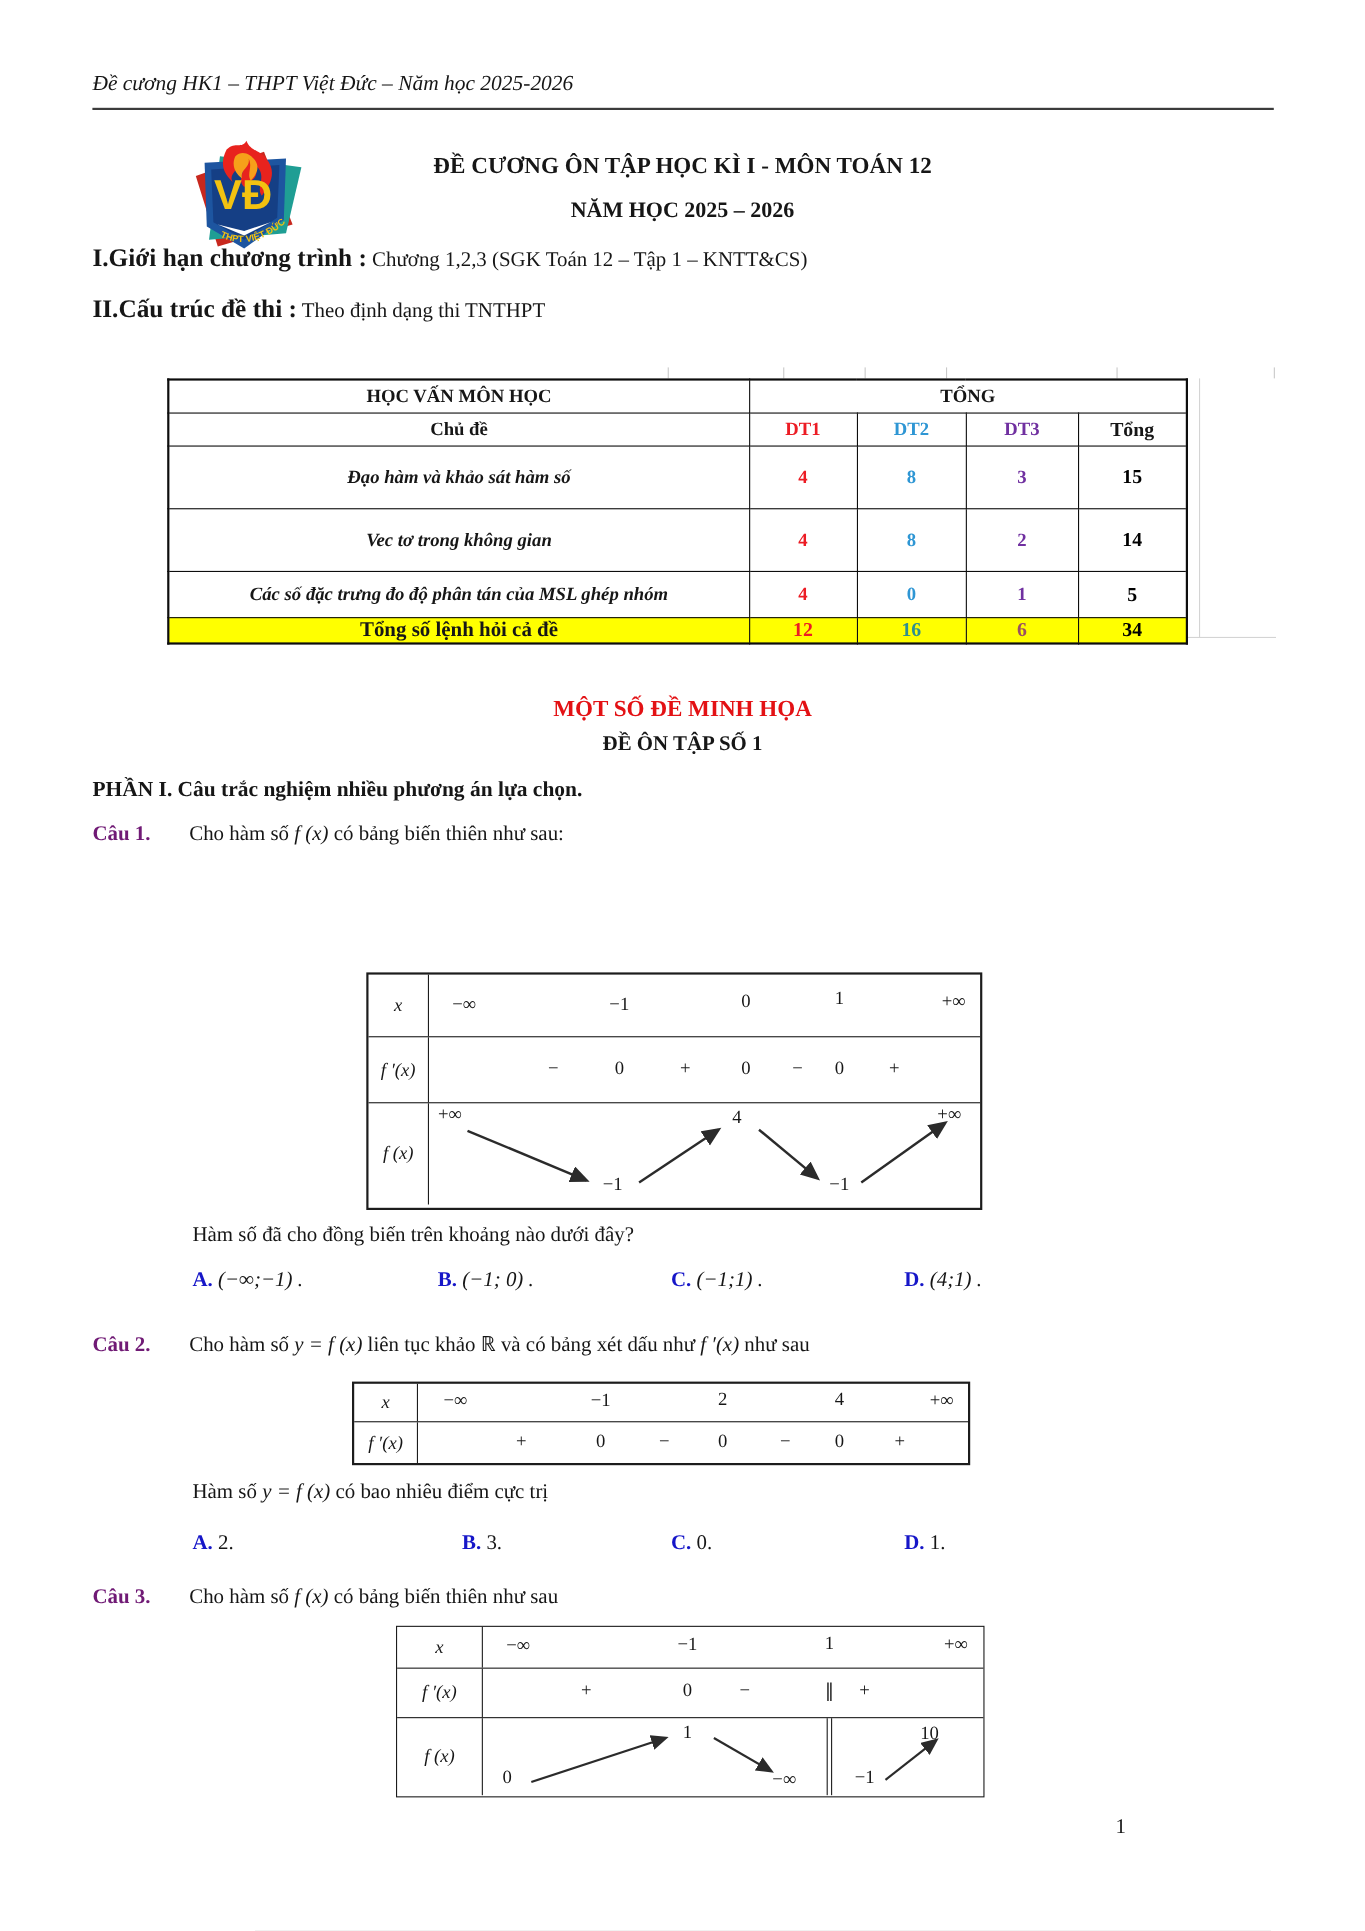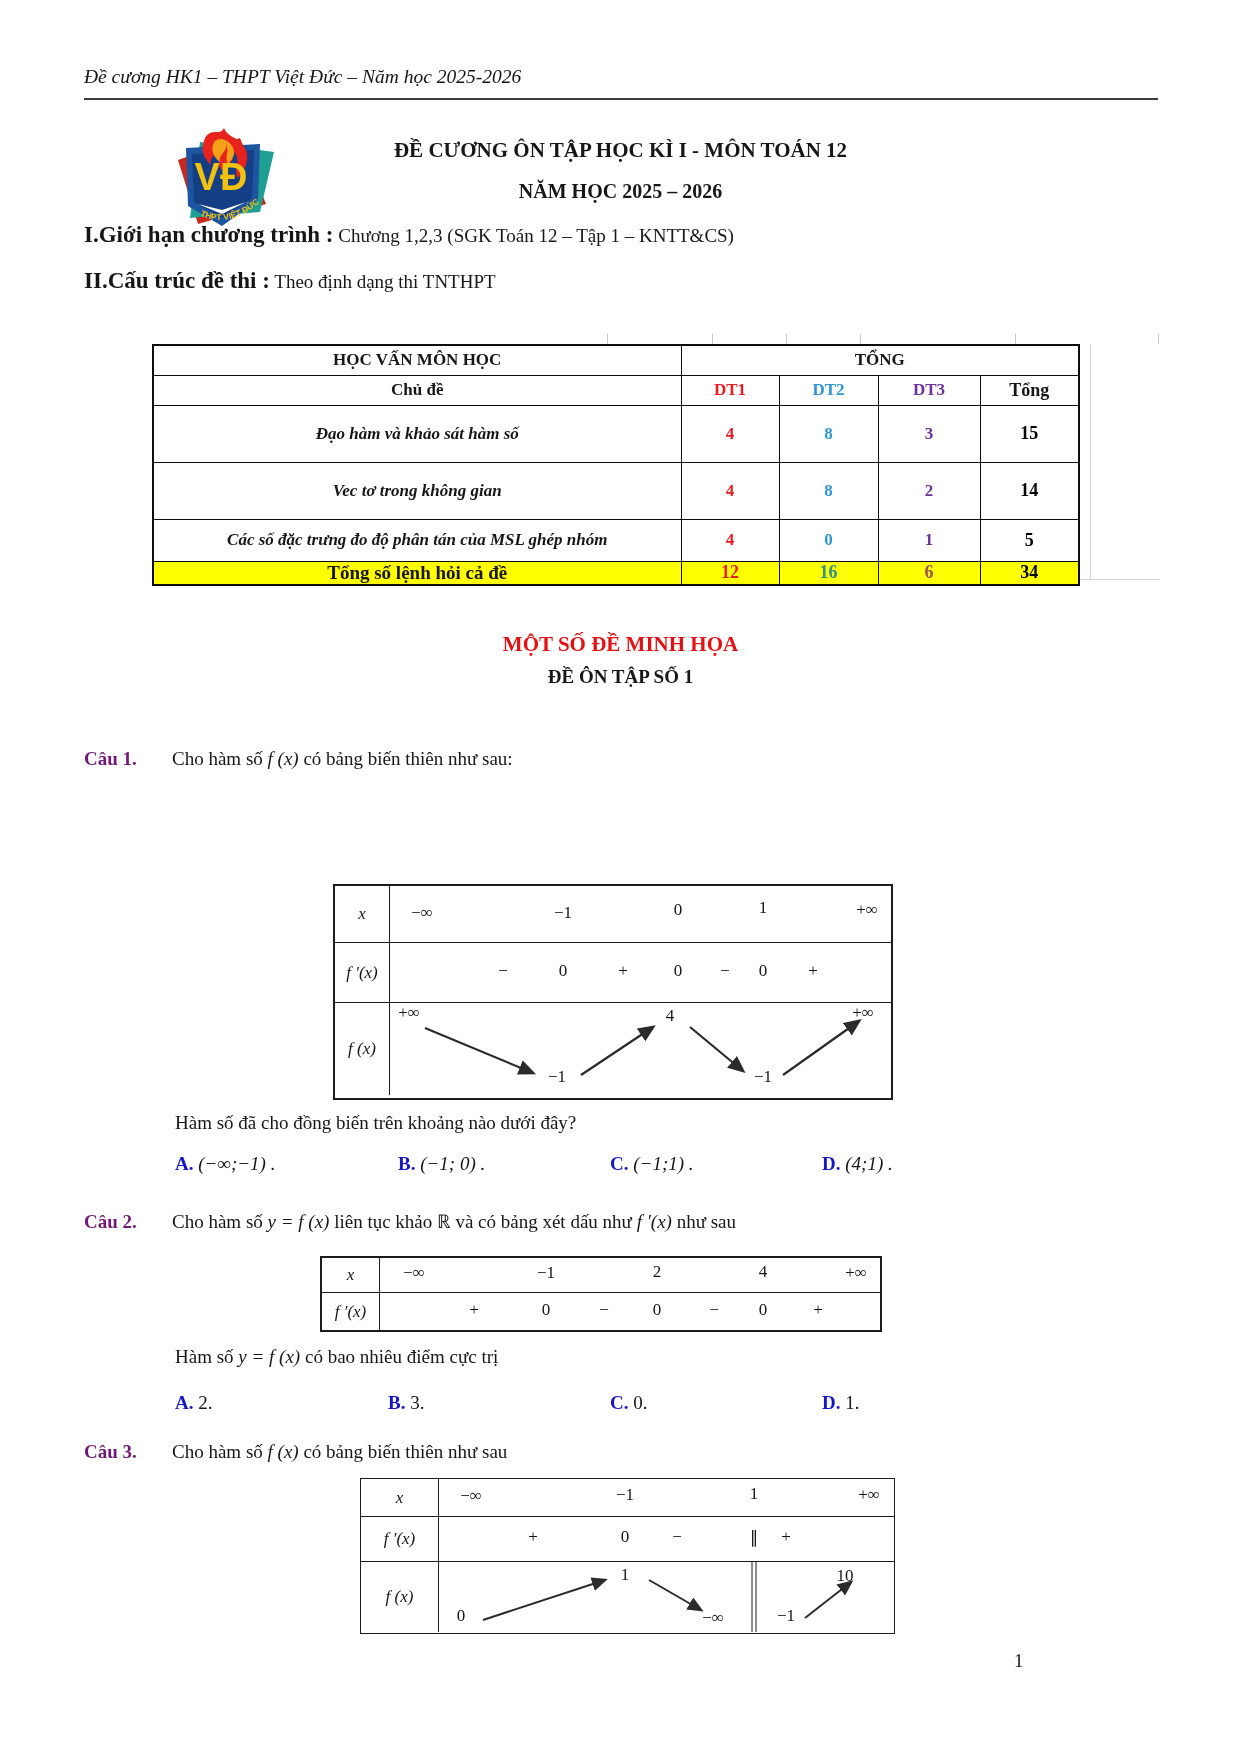--- a/index.html
+++ b/index.html
@@ -170,20 +170,21 @@
       <td class="c-dt1" style="font-size:18px">12</td>
       <td class="c-t16" style="font-size:18px">16</td>
       <td class="c-t6" style="font-size:18px">6</td>
       <td class="c-blk">34</td>
     </tr>
   </tbody>
     </table>
 
   <div class="abs demo-title">MỘT SỐ ĐỀ MINH HỌA</div>
   <div class="abs demo-sub">ĐỀ ÔN TẬP SỐ 1</div>
+  <div class="abs part-title">PHẦN I. Câu trắc nghiệm nhiều phương án lựa chọn.</div>
 
   <div class="abs q-line" style="left:84px; top:748px">
     <span class="q-label">Câu 1.</span><span>Cho hàm số </span><span class="math">f (x)</span><span> có bảng biến thiên như sau:</span>
   </div>
 
   <div class="bbt" style="left:333px; top:884px; width:560px; height:216px">
     <div class="bbt-row" style="height:56px">
       <div class="bbt-label" style="width:55px">x</div>
       <span class="bbt-val" style="left:87px; top:17px">−∞</span>
       <span class="bbt-val" style="left:228px; top:17px">−1</span>
@@ -248,21 +249,21 @@
       <span class="bbt-sign" style="left:441px; top:7px">0</span>
       <span class="bbt-sign" style="left:496px; top:7px">+</span>
     </div>
   </div>
 
   <div class="abs q-line" style="left:175px; top:1346px">
     <span>Hàm số </span><span class="math">y = f (x)</span><span> có bao nhiêu điểm cực trị</span>
   </div>
   <div class="abs ans-row" style="top:1392px">
     <span class="ans-item" style="left:175px"><span class="ans-l">A.</span> <span>2.</span></span>
-    <span class="ans-item" style="left:388px"><span class="ans-l">B.</span> <span>3.</span></span>
+    <span class="ans-item" style="left:420px"><span class="ans-l">B.</span> <span>3.</span></span>
     <span class="ans-item" style="left:610px"><span class="ans-l">C.</span> <span>0.</span></span>
     <span class="ans-item" style="left:822px"><span class="ans-l">D.</span> <span>1.</span></span>
   </div>
 
   <div class="abs q-line" style="left:84px; top:1441px">
     <span class="q-label">Câu 3.</span><span>Cho hàm số </span><span class="math">f (x)</span><span> có bảng biến thiên như sau</span>
   </div>
 
   <div class="bbt" style="left:360px; top:1478px; width:535px; height:156px; border-width:1.4px">
     <div class="bbt-row" style="height:37px">

